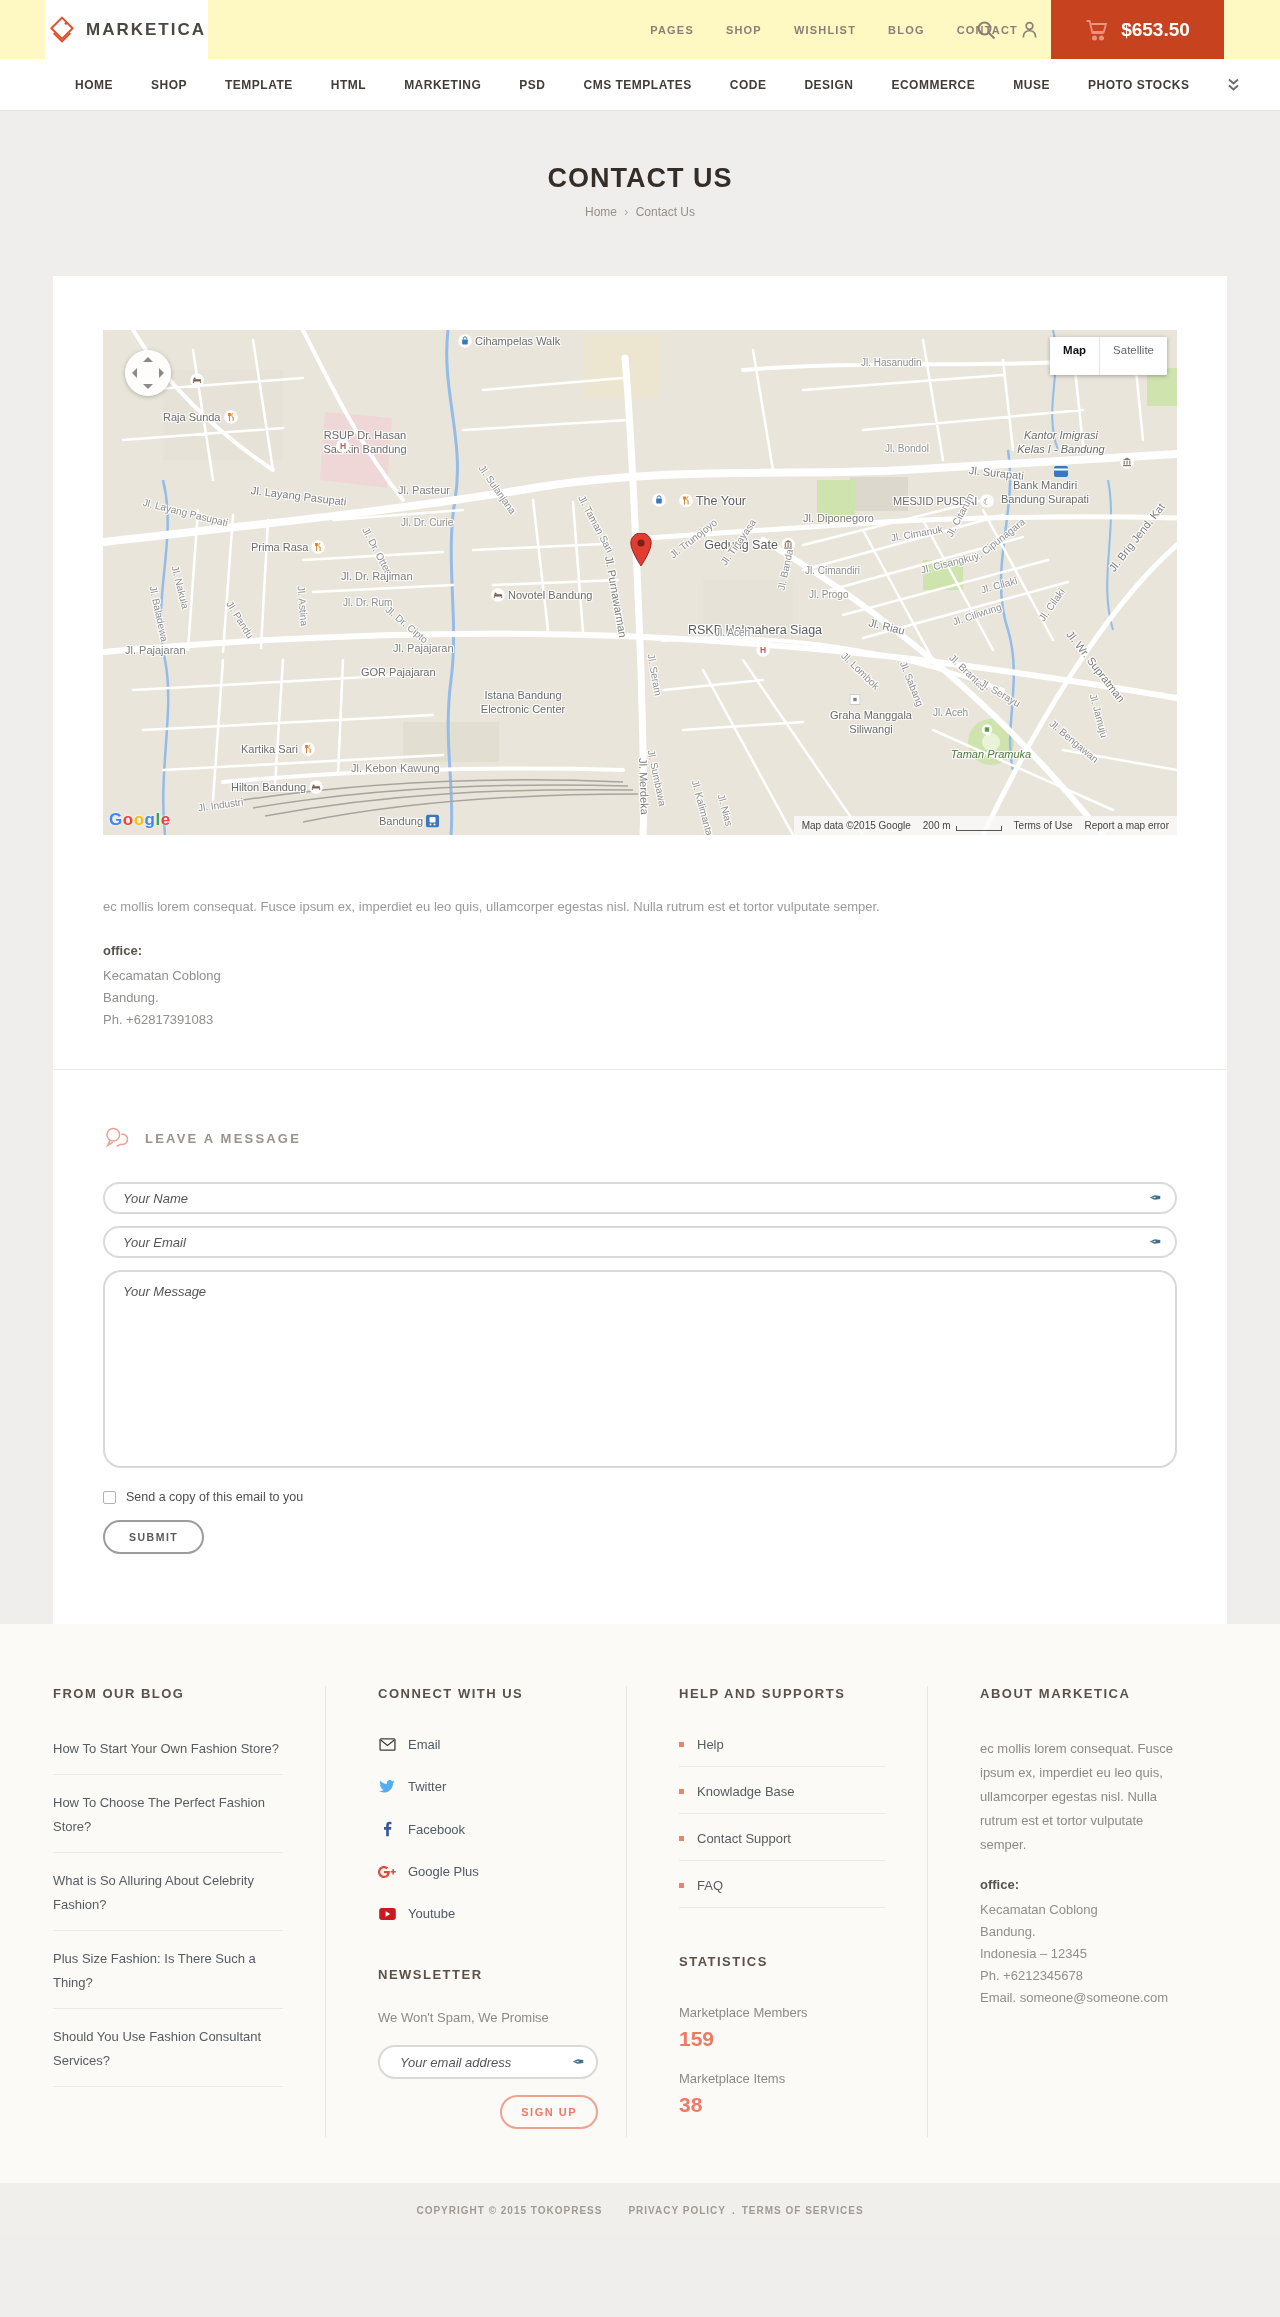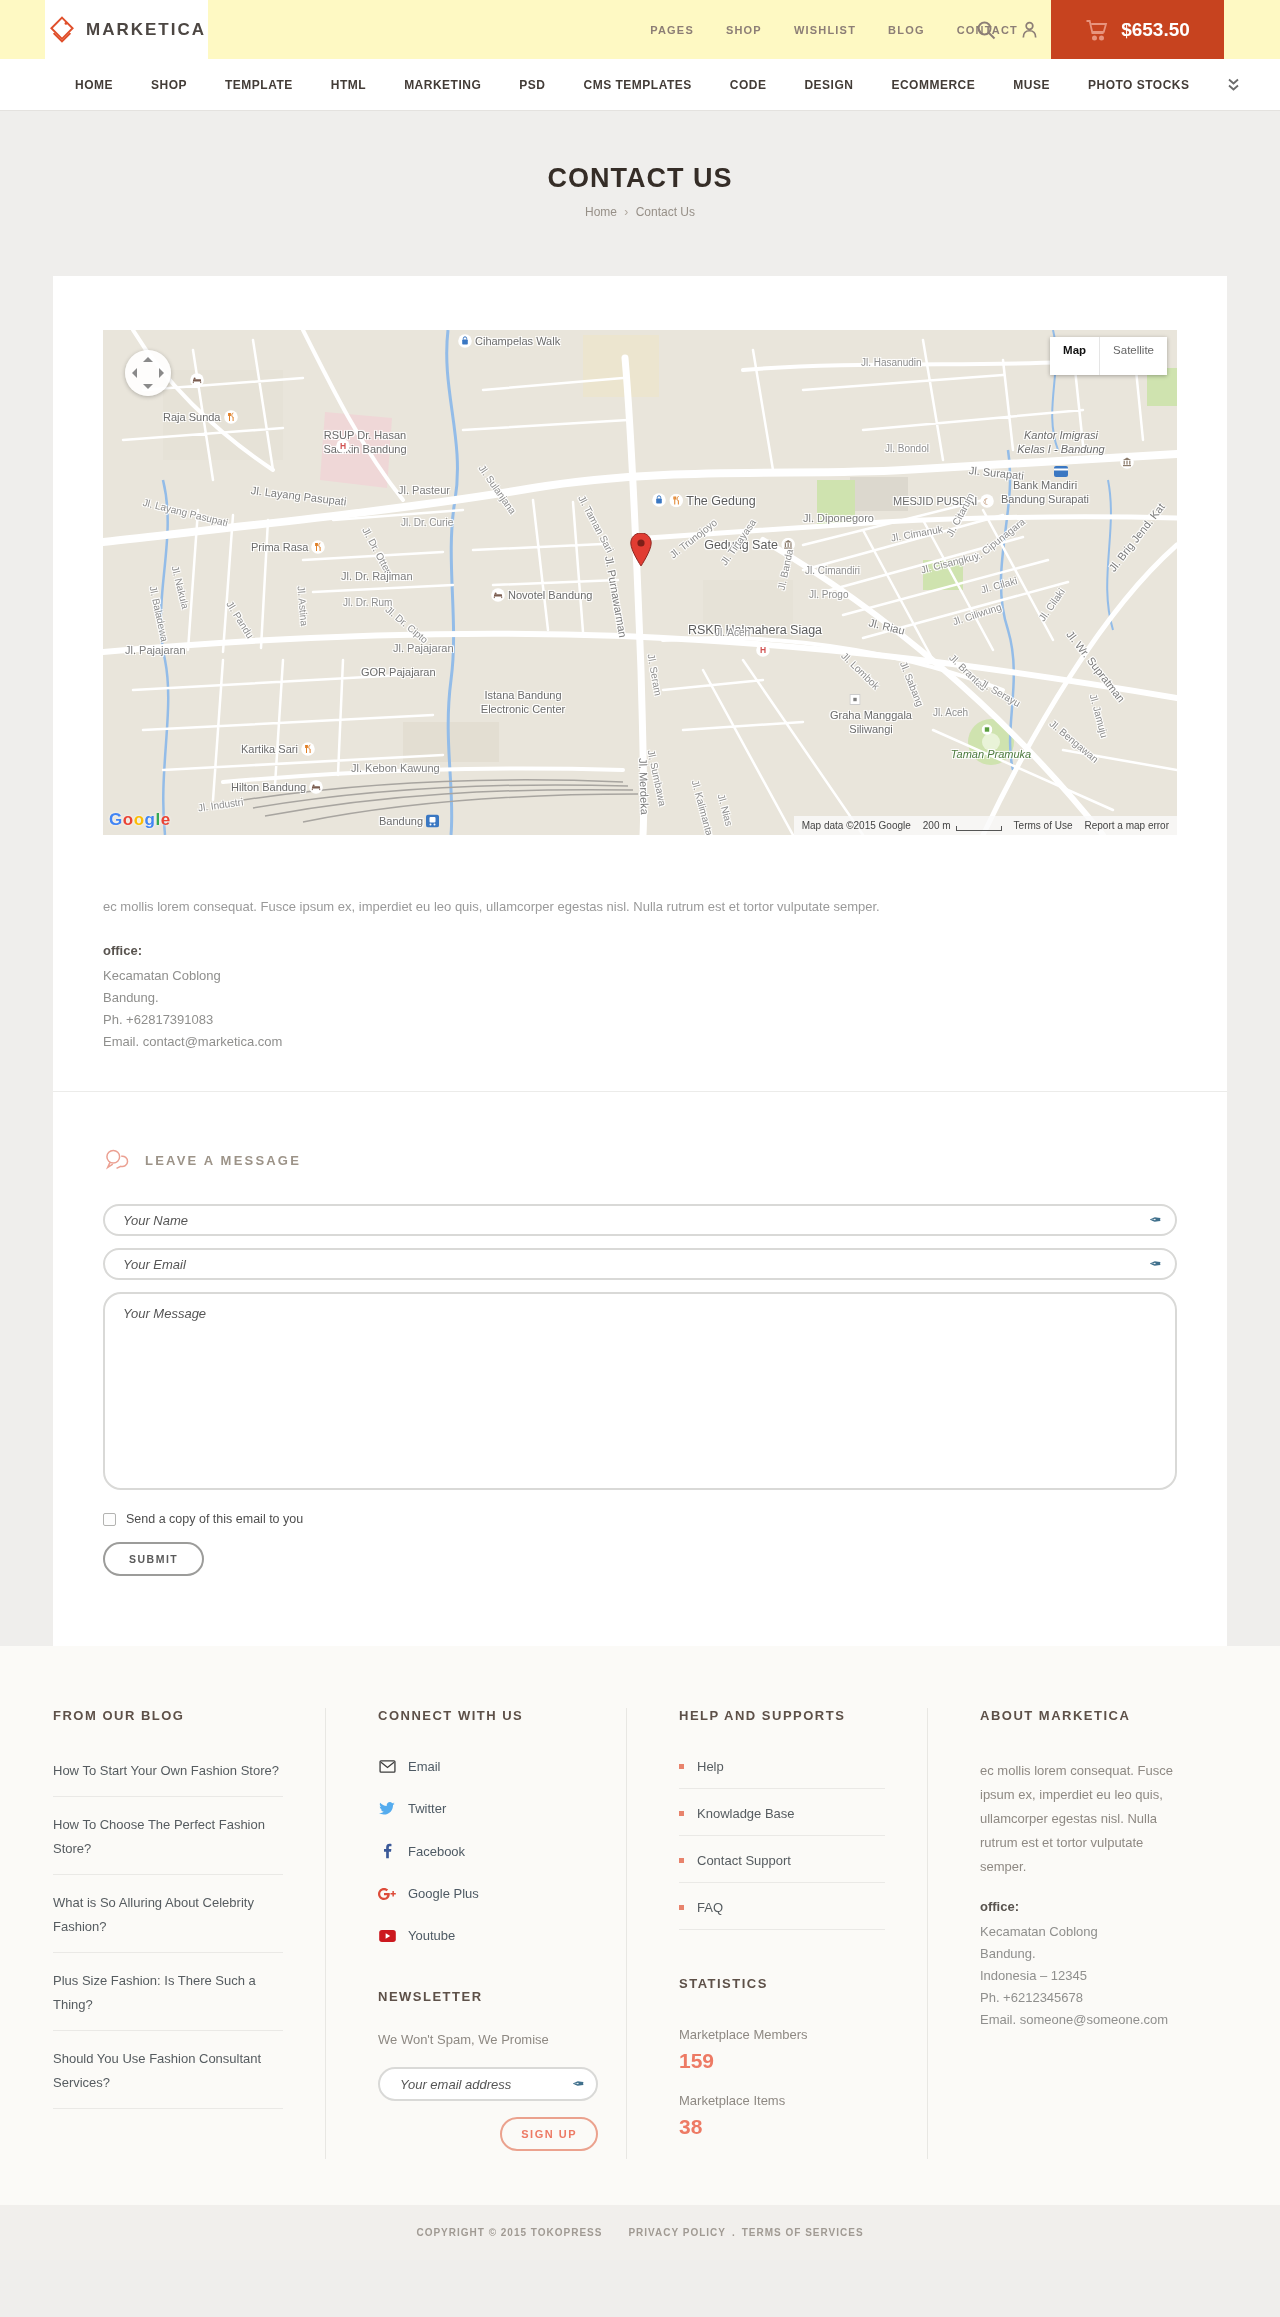--- a/index.html
+++ b/index.html
@@ -339,21 +339,21 @@
                 <rect x="4.2" y="5.5" width="5.6" height="5" rx=".8" fill="#3a77c2"></rect>
                 <path d="M5.3,5.5 v-1 a1.7,1.7 0 0 1 3.4,0 v1" fill="none" stroke="#3a77c2" stroke-width="1"></path>
               </svg></span><span class="mt">Cihampelas Walk</span></div>
           <div class="m-label m-st" style="left: 758px; top: 32px; transform: translate(0px, -50%);"><span class="mt">Jl. Hasanudin</span></div>
           <div class="m-label m-poi-big" style="left: 608px; top: 172px; transform: translate(-50%, -50%);"><span class="mi"><svg width="14" height="14" viewBox="0 0 14 14">
                 <circle cx="7" cy="7" r="6.8" fill="#fff"></circle>
                 <g stroke="#e08027" stroke-width="1" fill="none">
                   <path d="M4.6,3 v3 M6.4,3 v3 M5.5,3 v8"></path>
                   <path d="M9.3,3 c-1,0-1.5,1.1-1.5,2.6 0,1 .5,1.4 1.3,1.4 v4"></path>
                 </g>
-              </svg></span><span class="mt">The Gedung</span></div>
+              </svg></span><span class="mt">The Your</span></div>
           <div class="m-label m-st2" style="left: 700px; top: 188px; transform: translate(0px, -50%);"><span class="mt">Jl. Diponegoro</span></div>
           <div class="m-label m-poi-big" style="left: 648px; top: 216px; transform: translate(-50%, -50%);"><span class="mt">Gedung Sate</span><span class="mi"><svg width="14" height="14" viewBox="0 0 14 14">
                 <circle cx="7" cy="7" r="6.8" fill="#fff"></circle>
                 <g fill="#8a7a6a">
                   <path d="M7,2.5 L11,5 H3 Z"></path>
                   <rect x="3.6" y="5.6" width="1.2" height="4"></rect>
                   <rect x="6.4" y="5.6" width="1.2" height="4"></rect>
                   <rect x="9.2" y="5.6" width="1.2" height="4"></rect>
                   <rect x="3" y="10" width="8" height="1.2"></rect>
                 </g>
@@ -476,21 +476,20 @@
       </div>
     </div>
 
     <p class="para">ec mollis lorem consequat. Fusce ipsum ex, imperdiet eu leo quis, ullamcorper egestas nisl. Nulla rutrum est et tortor vulputate semper.</p>
     <div class="office">
       <div class="olabel">office:</div>
       <div id="contact-office-lines">
           <div class="oline">Kecamatan Coblong</div>
           <div class="oline">Bandung.</div>
           <div class="oline">Ph. +62817391083</div>
-          <div class="oline">Email. contact@marketica.com</div>
         </div>
     </div>
   </div>
 
   <div class="sec2">
     <div class="msg-head">
       <span style="display:flex">
         <svg width="28" height="24" viewBox="0 0 30 25" fill="none" stroke="#eba092" stroke-width="1.6">
           <circle cx="11" cy="9" r="6.8"></circle>
           <path d="M7.5,15 L5,20.5 L10.5,17"></path>

